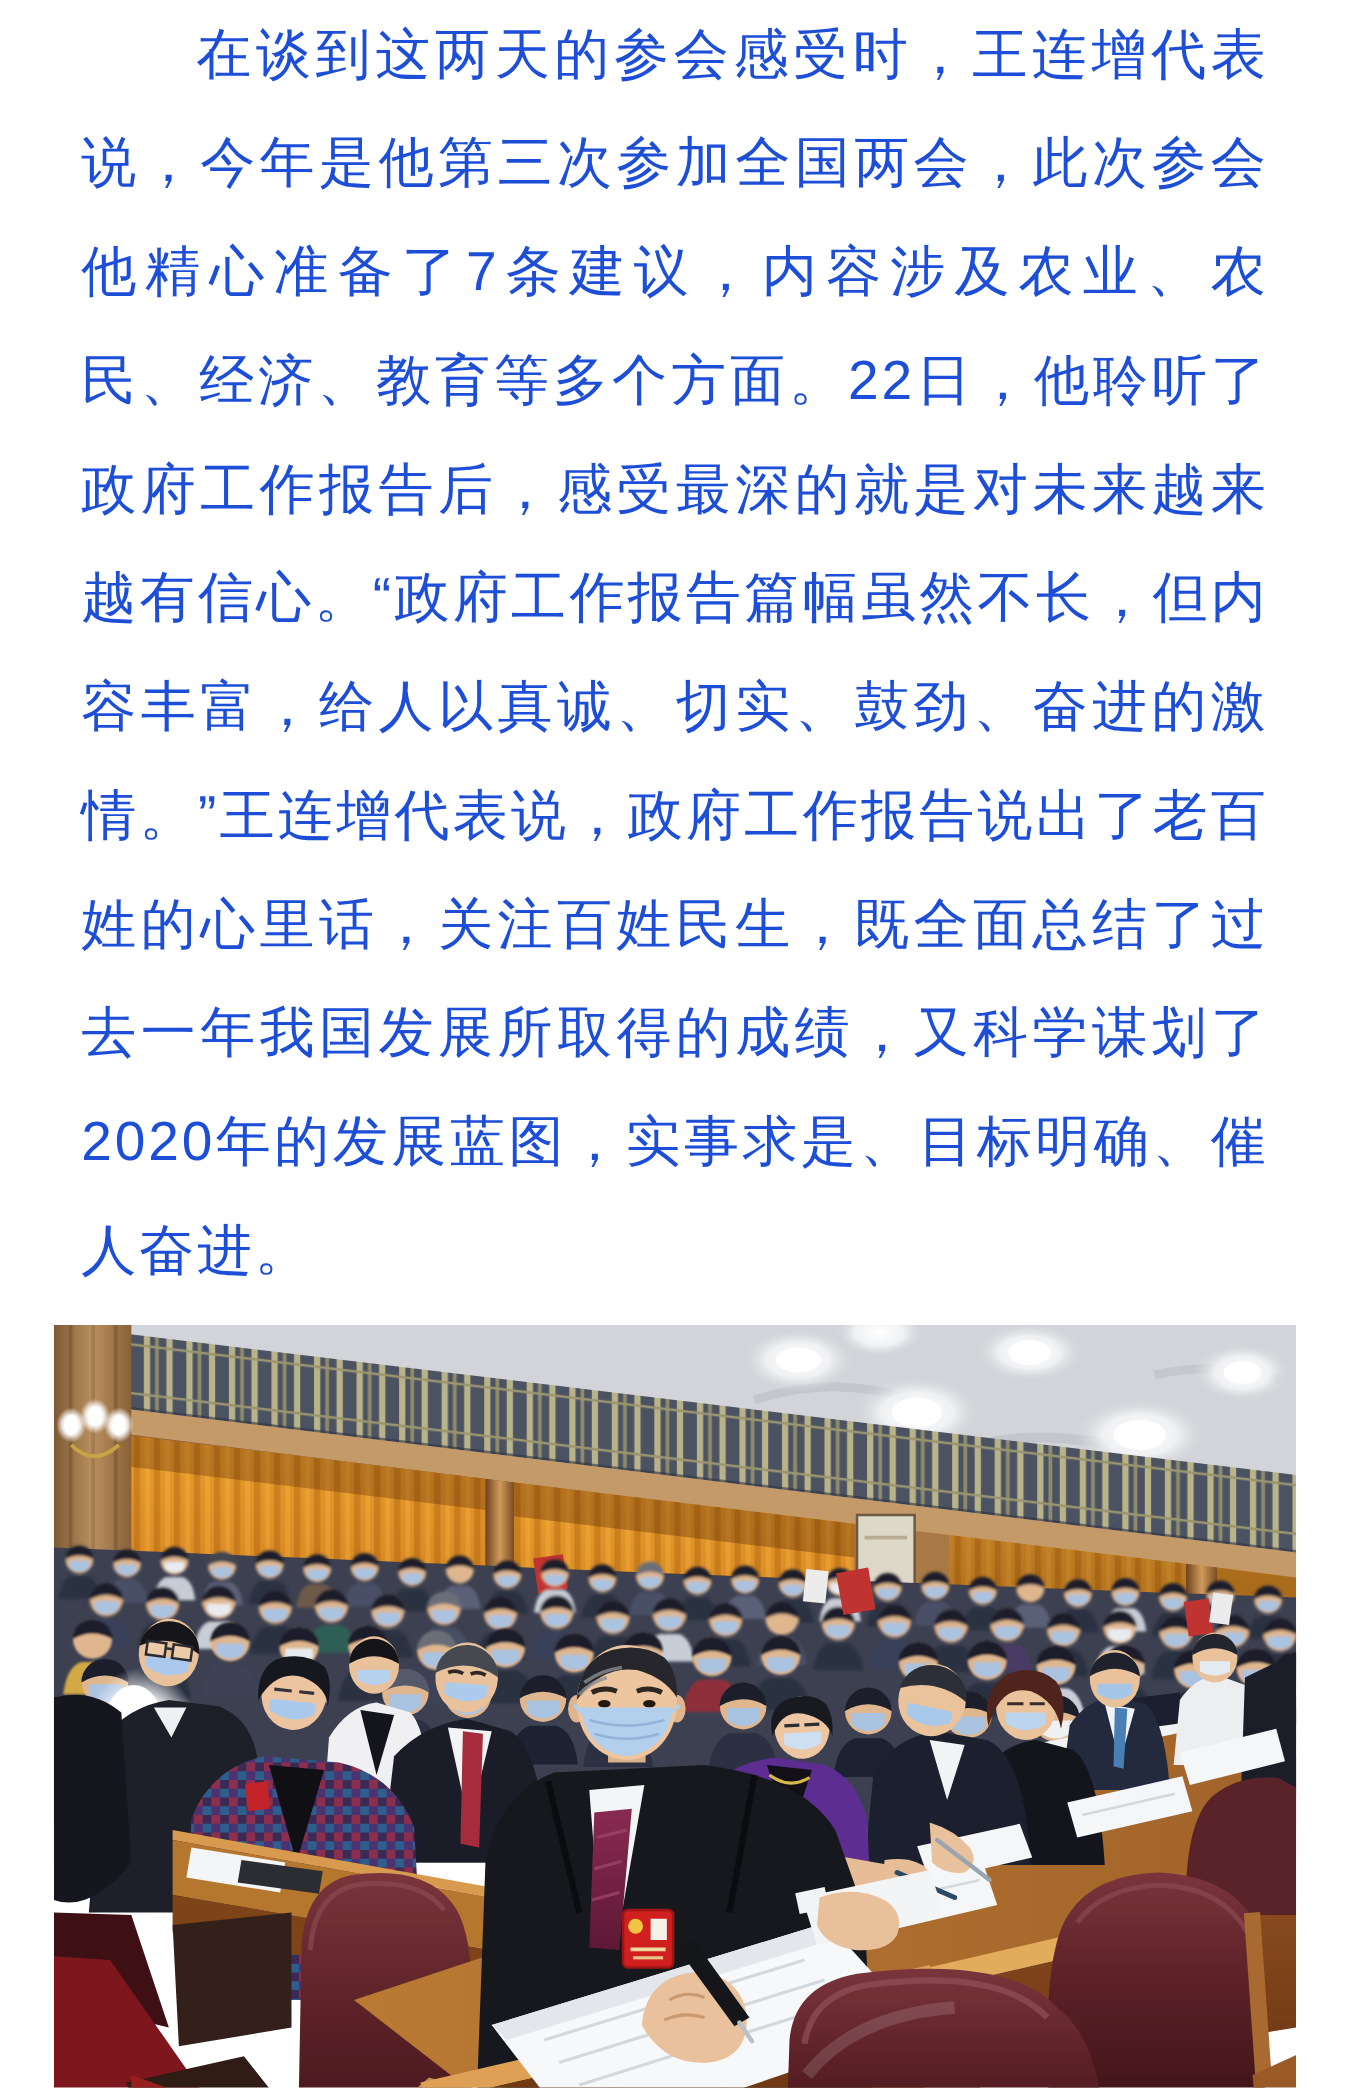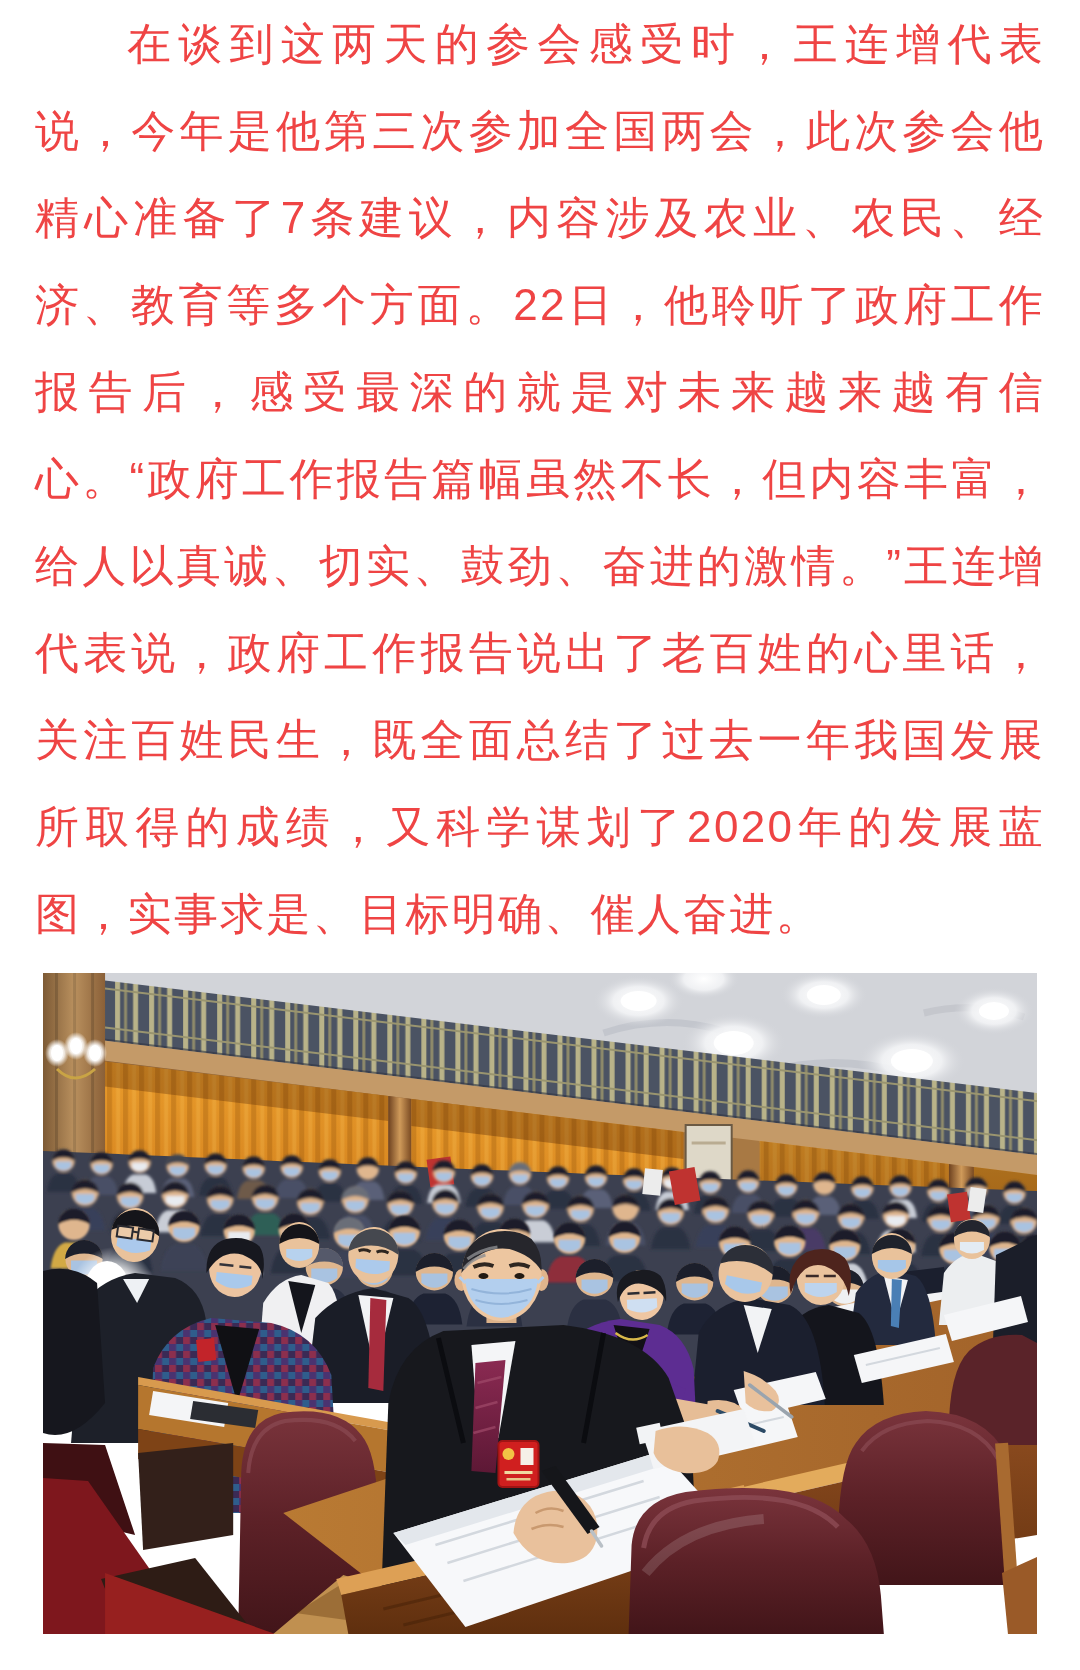--- a/index.html
+++ b/index.html
@@ -1,24 +1,24 @@
 <!DOCTYPE html>
 <html><head>
 <meta charset="utf-8">
 <style>
   html,body{margin:0;padding:0;background:#ffffff;}
   body{width:1080px;height:1670px;position:relative;font-family:"Liberation Sans",sans-serif;}
   .article{width:1080px;}
   .body-text{
     margin:0;
-    padding:0 35px;
+    padding:0 65px;
     font-size:44px;
     line-height:87px;
     letter-spacing:2.3px;
-    color:#ef4444;
+    color:#1d4ed8;
     text-align:justify;
     text-align-last:left;
     text-indent:92px;
     font-family:"Liberation Sans","DejaVu Sans",sans-serif;
   }
   figure.photo{
     margin:16px 43px 0 43px;
     width:994px;height:661px;
     padding:0;overflow:hidden;
   }

